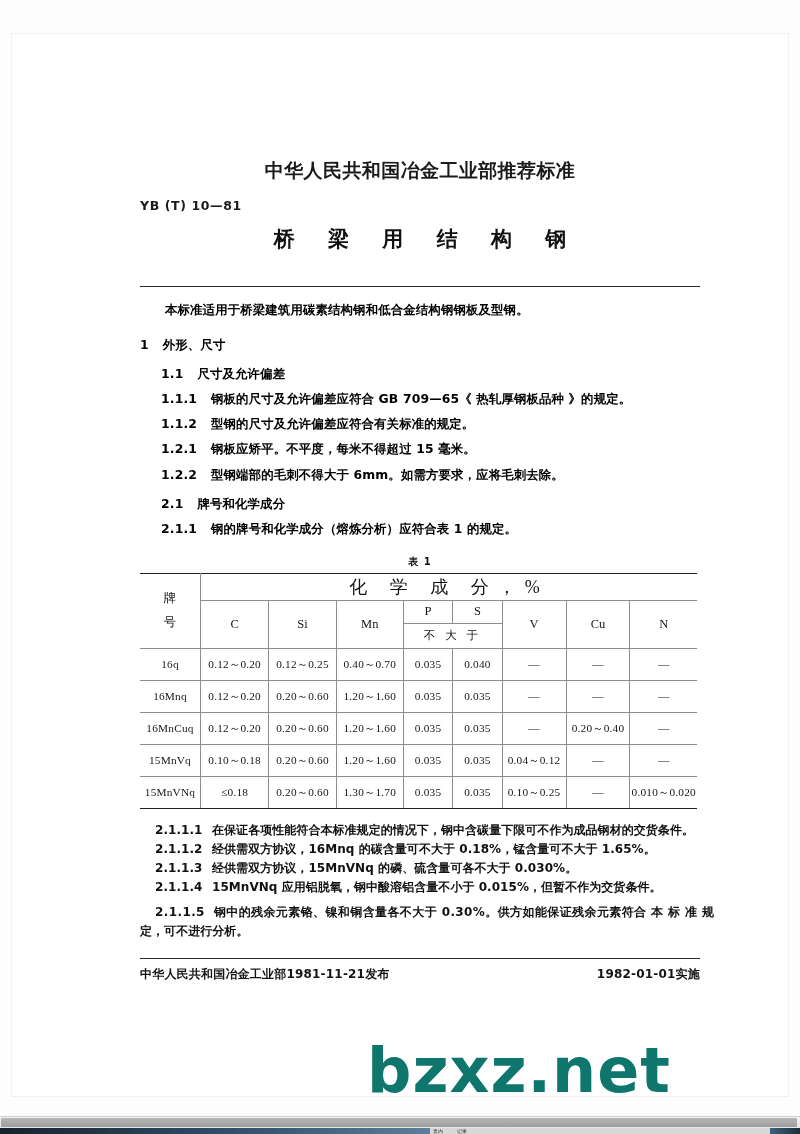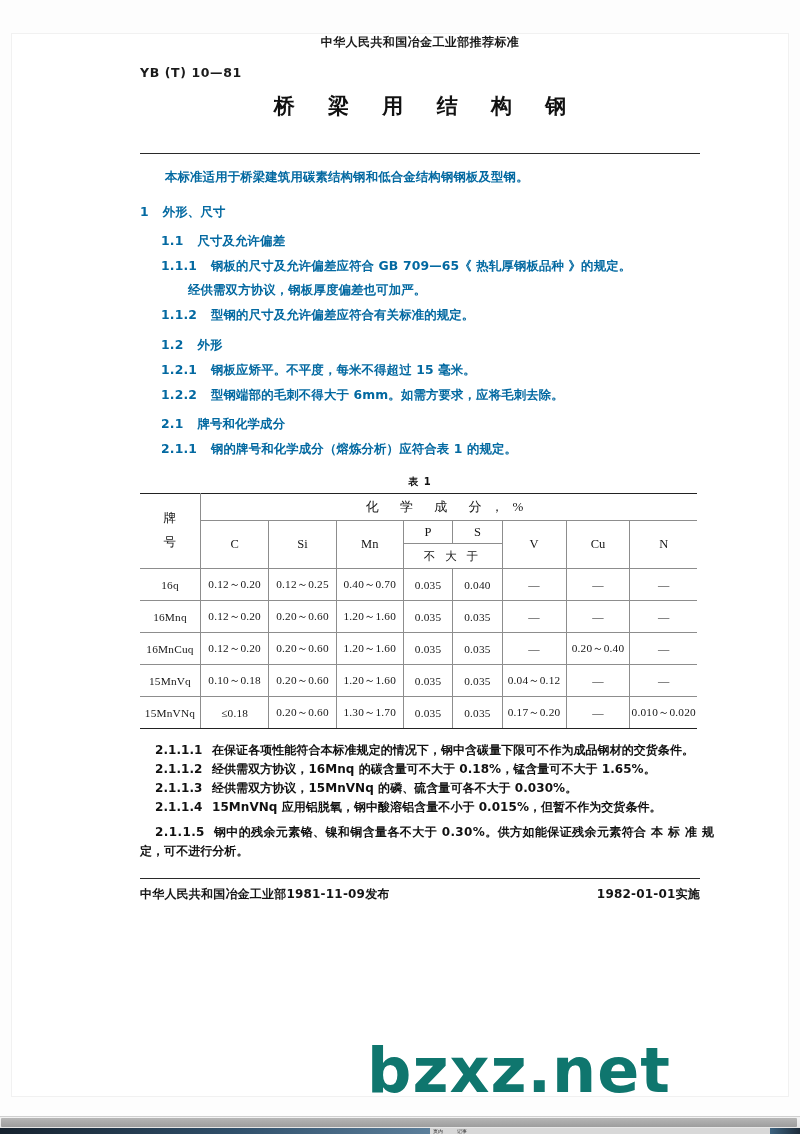--- a/index.html
+++ b/index.html
@@ -42,23 +42,24 @@
     left: 128px;
     top: 0;
     width: 560px;
   }
 
   
   .std-org {
     text-align: center;
     font-family: "DejaVu Sans", "Liberation Sans", sans-serif;
     font-weight: bold;
-    font-size: 12px;
+    font-size: 19px;
     letter-spacing: 0.4px;
     color: #1a1a1a;
+    margin-top: 124px;
   }
   .std-code {
     text-align: left;
     font-family: "DejaVu Sans", "Liberation Sans", sans-serif;
     font-weight: bold;
     font-size: 12.5px;
     letter-spacing: 0.6px;
     margin-top: 14px;
     padding-right: 6px;
     color: #1a1a1a;
@@ -74,21 +75,21 @@
     color: #111111;
   }
   .rule-top {
     border-top: 1.6px solid #2a2a2a;
     margin-top: 33px;
   }
 
   
   .body-text {
     font-family: "DejaVu Sans", "Liberation Sans", sans-serif;
-    color: #0369a1;
+    color: #000000;
   }
   .p {
     font-size: 12.4px;
     font-weight: bold;
     line-height: 1.62;
     white-space: nowrap;
     margin: 0;
     letter-spacing: 0.15px;
   }
   .lead       { margin-top: 13px; padding-left: 25px; }
@@ -133,21 +134,21 @@
 
   .th-brand {
     width: 62px;
     font-size: 12.5px;
     line-height: 1.9;
     letter-spacing: 0.5px;
   }
   .th-brand span { display: block; }
   .th-group {
     height: 26px;
-    font-size: 13px;
+    font-size: 18px;
     letter-spacing: 9px;
     padding-left: 9px;
   }
   .th-el {
     height: 47px;
     font-size: 12.5px;
   }
   .th-ps { height: 22px; font-size: 12.5px; }
   .th-limit {
     height: 24px;
@@ -300,29 +301,25 @@
         </p>
 
         <p class="p h2">
           <span class="num">1.1</span><span class="sp-m"></span><span>尺寸及允许偏差</span>
         </p>
 
         <p class="p l3">
           <span class="num">1.1.1</span><span class="sp-m"></span><span>钢板的尺寸及允许偏差应符合 GB 709—65《 热轧厚钢板品种 》的规定。</span>
         </p>
 
-        <p class="p l3cont">经供需双方协议，钢板厚度偏差也可加严。</p>
 
         <p class="p l3">
           <span class="num">1.1.2</span><span class="sp-m"></span><span>型钢的尺寸及允许偏差应符合有关标准的规定。</span>
         </p>
 
-        <p class="p h2">
-          <span class="num">1.2</span><span class="sp-m"></span><span>外形</span>
-        </p>
 
         <p class="p l3">
           <span class="num">1.2.1</span><span class="sp-m"></span><span>钢板应矫平。不平度，每米不得超过 15 毫米。</span>
         </p>
 
         <p class="p l3">
           <span class="num">1.2.2</span><span class="sp-m"></span><span>型钢端部的毛刺不得大于 6mm。如需方要求，应将毛刺去除。</span>
         </p>
 
 
@@ -405,21 +402,21 @@
             <td class="dash">—</td>
             <td class="dash">—</td>
           </tr>
           <tr>
             <td class="grade">15MnVNq</td>
             <td>≤0.18</td>
             <td>0.20～0.60</td>
             <td>1.30～1.70</td>
             <td>0.035</td>
             <td>0.035</td>
-            <td>0.17～0.20</td>
+            <td>0.10～0.25</td>
             <td class="dash">—</td>
             <td>0.010～0.020</td>
           </tr>
         </tbody>
       </table>
 
       <div class="notes">
         <p class="note indent">
           <span class="nnum">2.1.1.1</span><span class="sp-s"></span><span>在保证各项性能符合本标准规定的情况下，钢中含碳量下限可不作为成品钢材的交货条件。</span>
         </p>
@@ -433,21 +430,21 @@
           <span class="nnum">2.1.1.4</span><span class="sp-s"></span><span>15MnVNq 应用铝脱氧，钢中酸溶铝含量不小于 0.015%，但暂不作为交货条件。</span>
         </p>
         <p class="note indent wide-space">
           <span class="nnum">2.1.1.5</span><span class="sp-s"></span><span>钢中的残余元素铬、镍和铜含量各不大于 0.30%。供方如能保证残余元素符合 本 标 准 规</span>
         </p>
         <p class="note">定，可不进行分析。</p>
       </div>
 
       <div class="footer-rule"></div>
       <div class="footer-row">
-        <span>中华人民共和国冶金工业部1981-11-09发布</span>
+        <span>中华人民共和国冶金工业部1981-11-21发布</span>
         <span>1982-01-01实施</span>
       </div>
 
     </div>
 
     <div class="watermark">bzxz.net</div>
 
   </div>
 </div>
 

